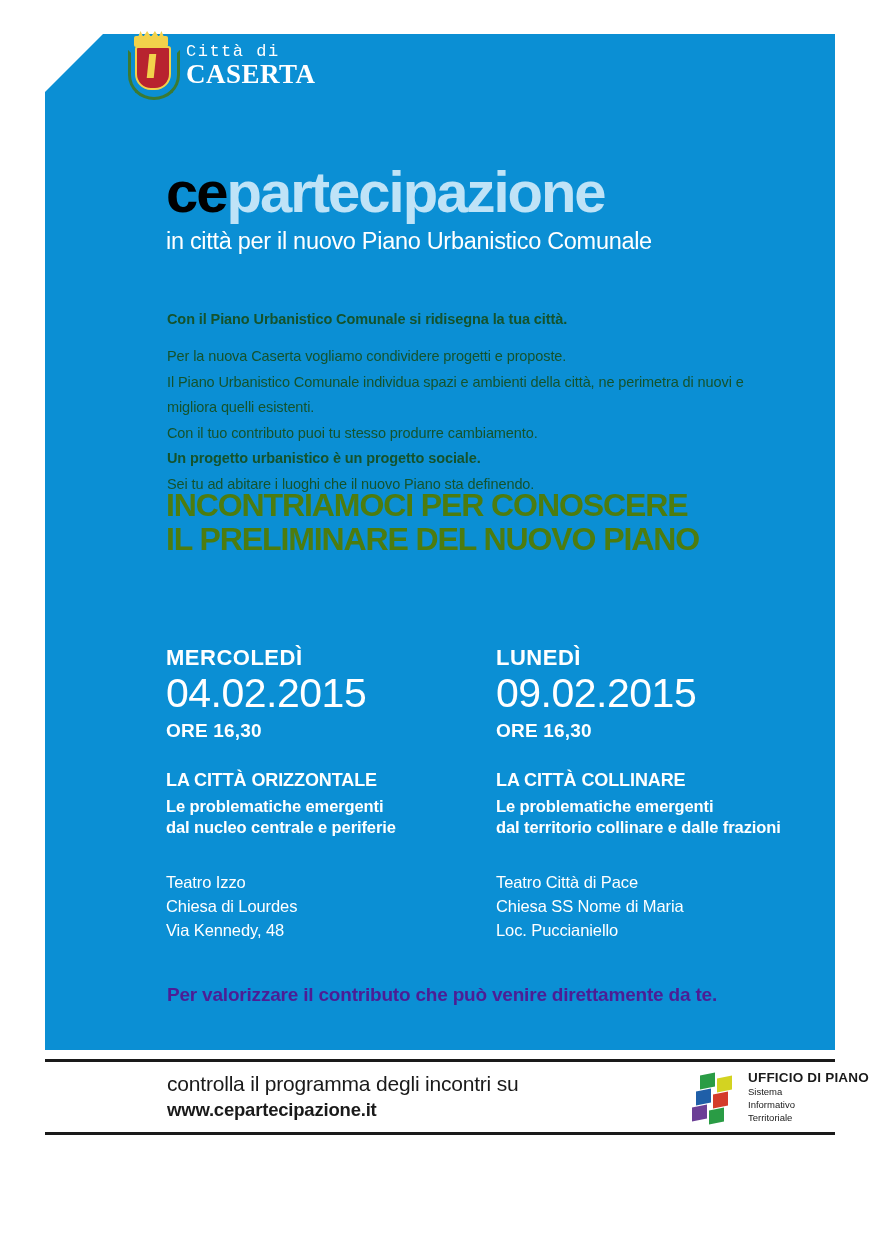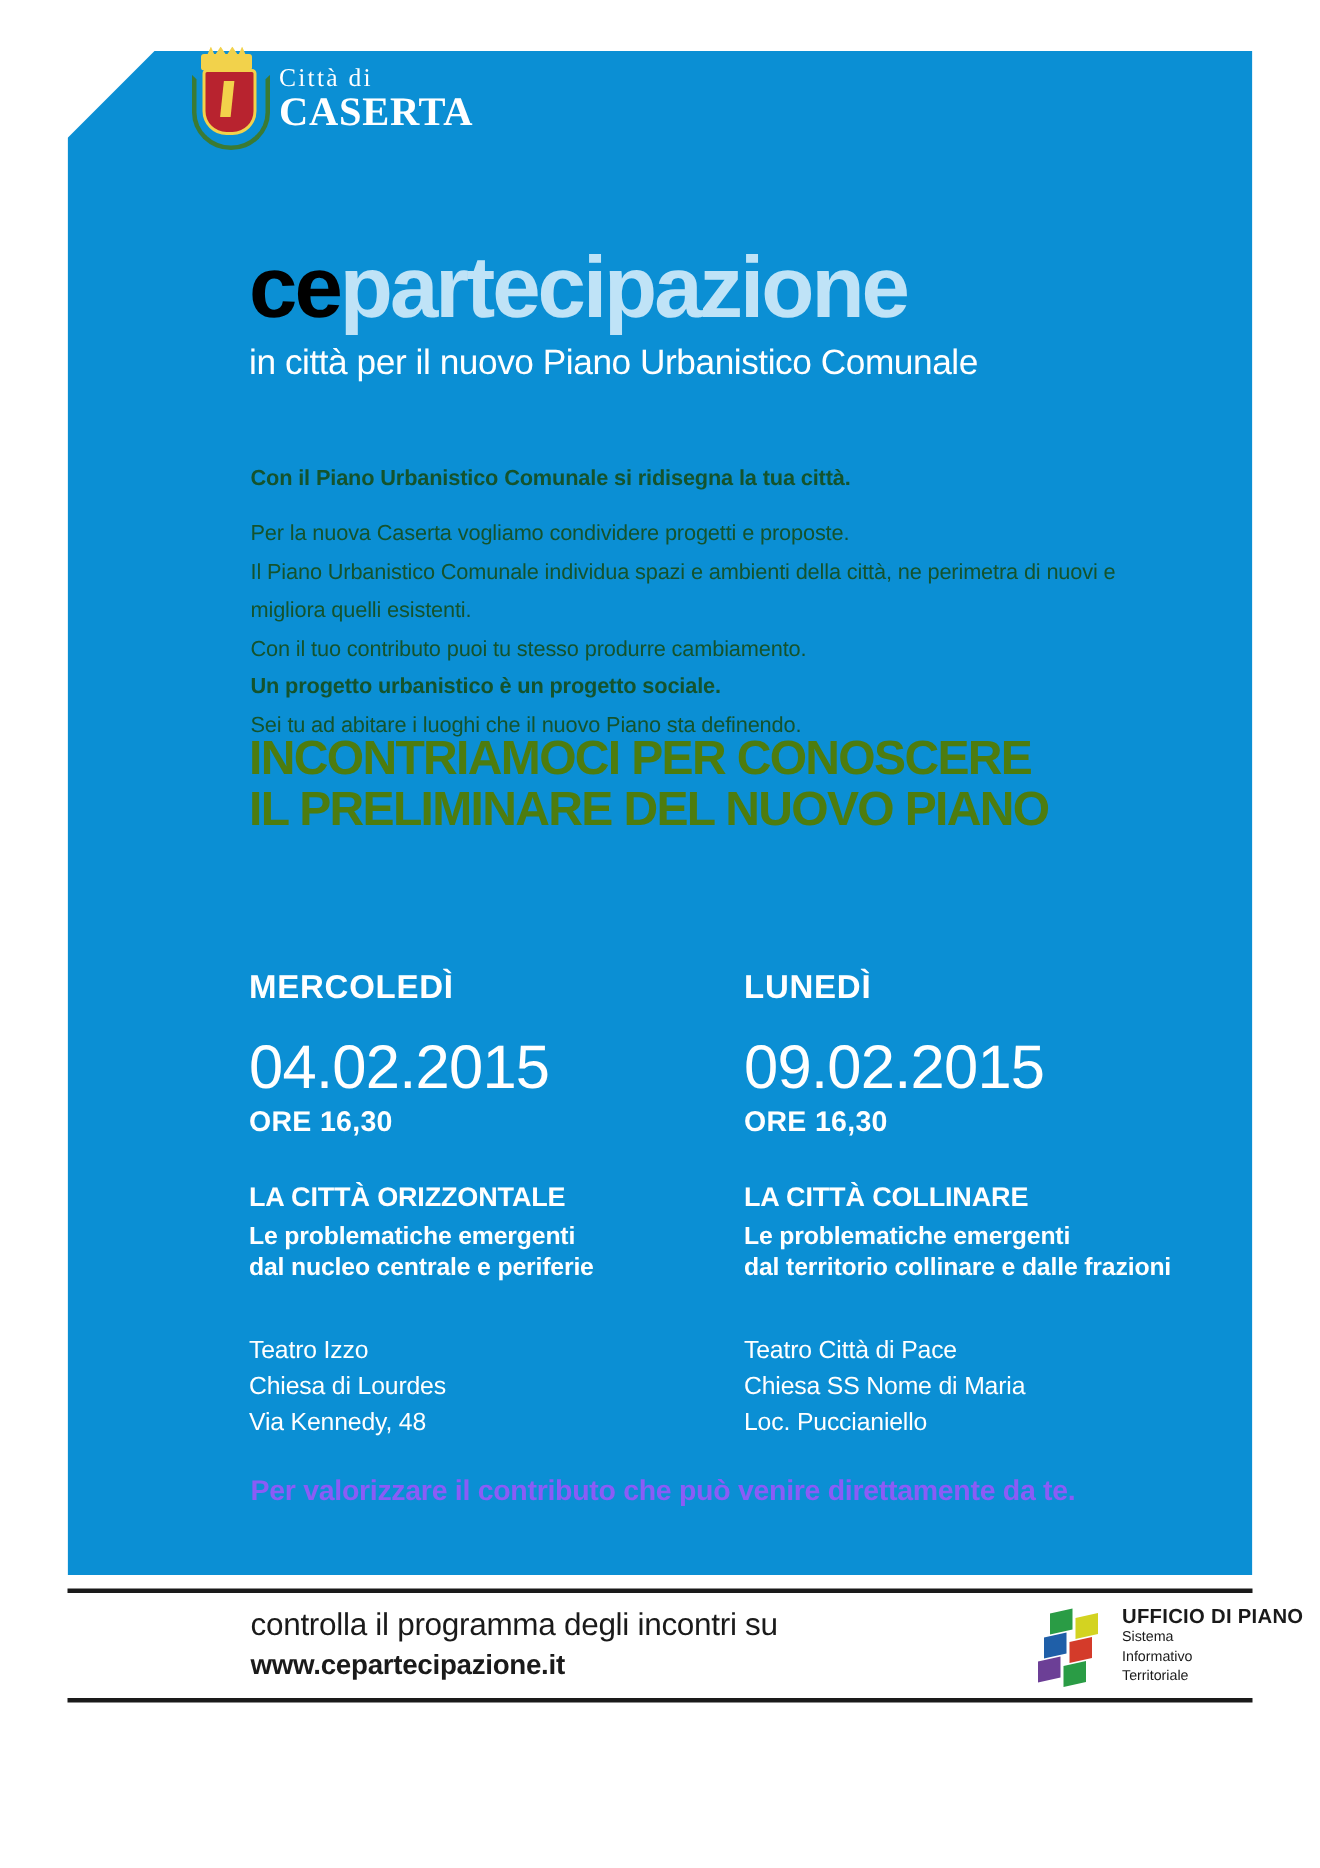--- a/index.html
+++ b/index.html
@@ -88,21 +88,21 @@
     border: 3px solid #3b7a33;
     border-top-color: transparent;
     border-radius: 0 0 50% 50%;
   }
   .city-name {
     margin-left: 12px;
     color: #ffffff;
     line-height: 1;
   }
   .city-name .small {
-    font-family: Liberation Serif, serif;
+    font-family: Liberation Mono, monospace;
     font-size: 17px;
     letter-spacing: 1.5px;
   }
   .city-name .big {
     font-family: "Liberation Serif", serif;
     font-weight: bold;
     font-size: 27px;
     letter-spacing: 0.5px;
     margin-top: 1px;
   }
@@ -187,21 +187,21 @@
     color: #ffffff;
   }
   .event-col .day {
     font-size: 22px;
     font-weight: bold;
     letter-spacing: 0.5px;
   }
   .event-col .date {
     font-size: 41px;
     line-height: 1.05;
-    margin-top: 19px;
+    margin-top: 1px;
     letter-spacing: -0.5px;
   }
   .event-col .time {
     font-size: 19px;
     font-weight: bold;
     margin-top: 5px;
     letter-spacing: 0.2px;
   }
   .event-col .topic {
     margin-top: 28px;
@@ -221,21 +221,21 @@
     font-size: 16.5px;
     line-height: 1.45;
     letter-spacing: -0.1px;
   }
 
   
   .closing {
     position: absolute;
     left: 167px;
     top: 984px;
-    color: #8b5cf6;
+    color: #4c1d95;
     font-size: 19px;
     font-weight: bold;
     letter-spacing: -0.2px;
     white-space: nowrap;
   }
 
   
   .rule {
     position: absolute;
     left: 45px;

